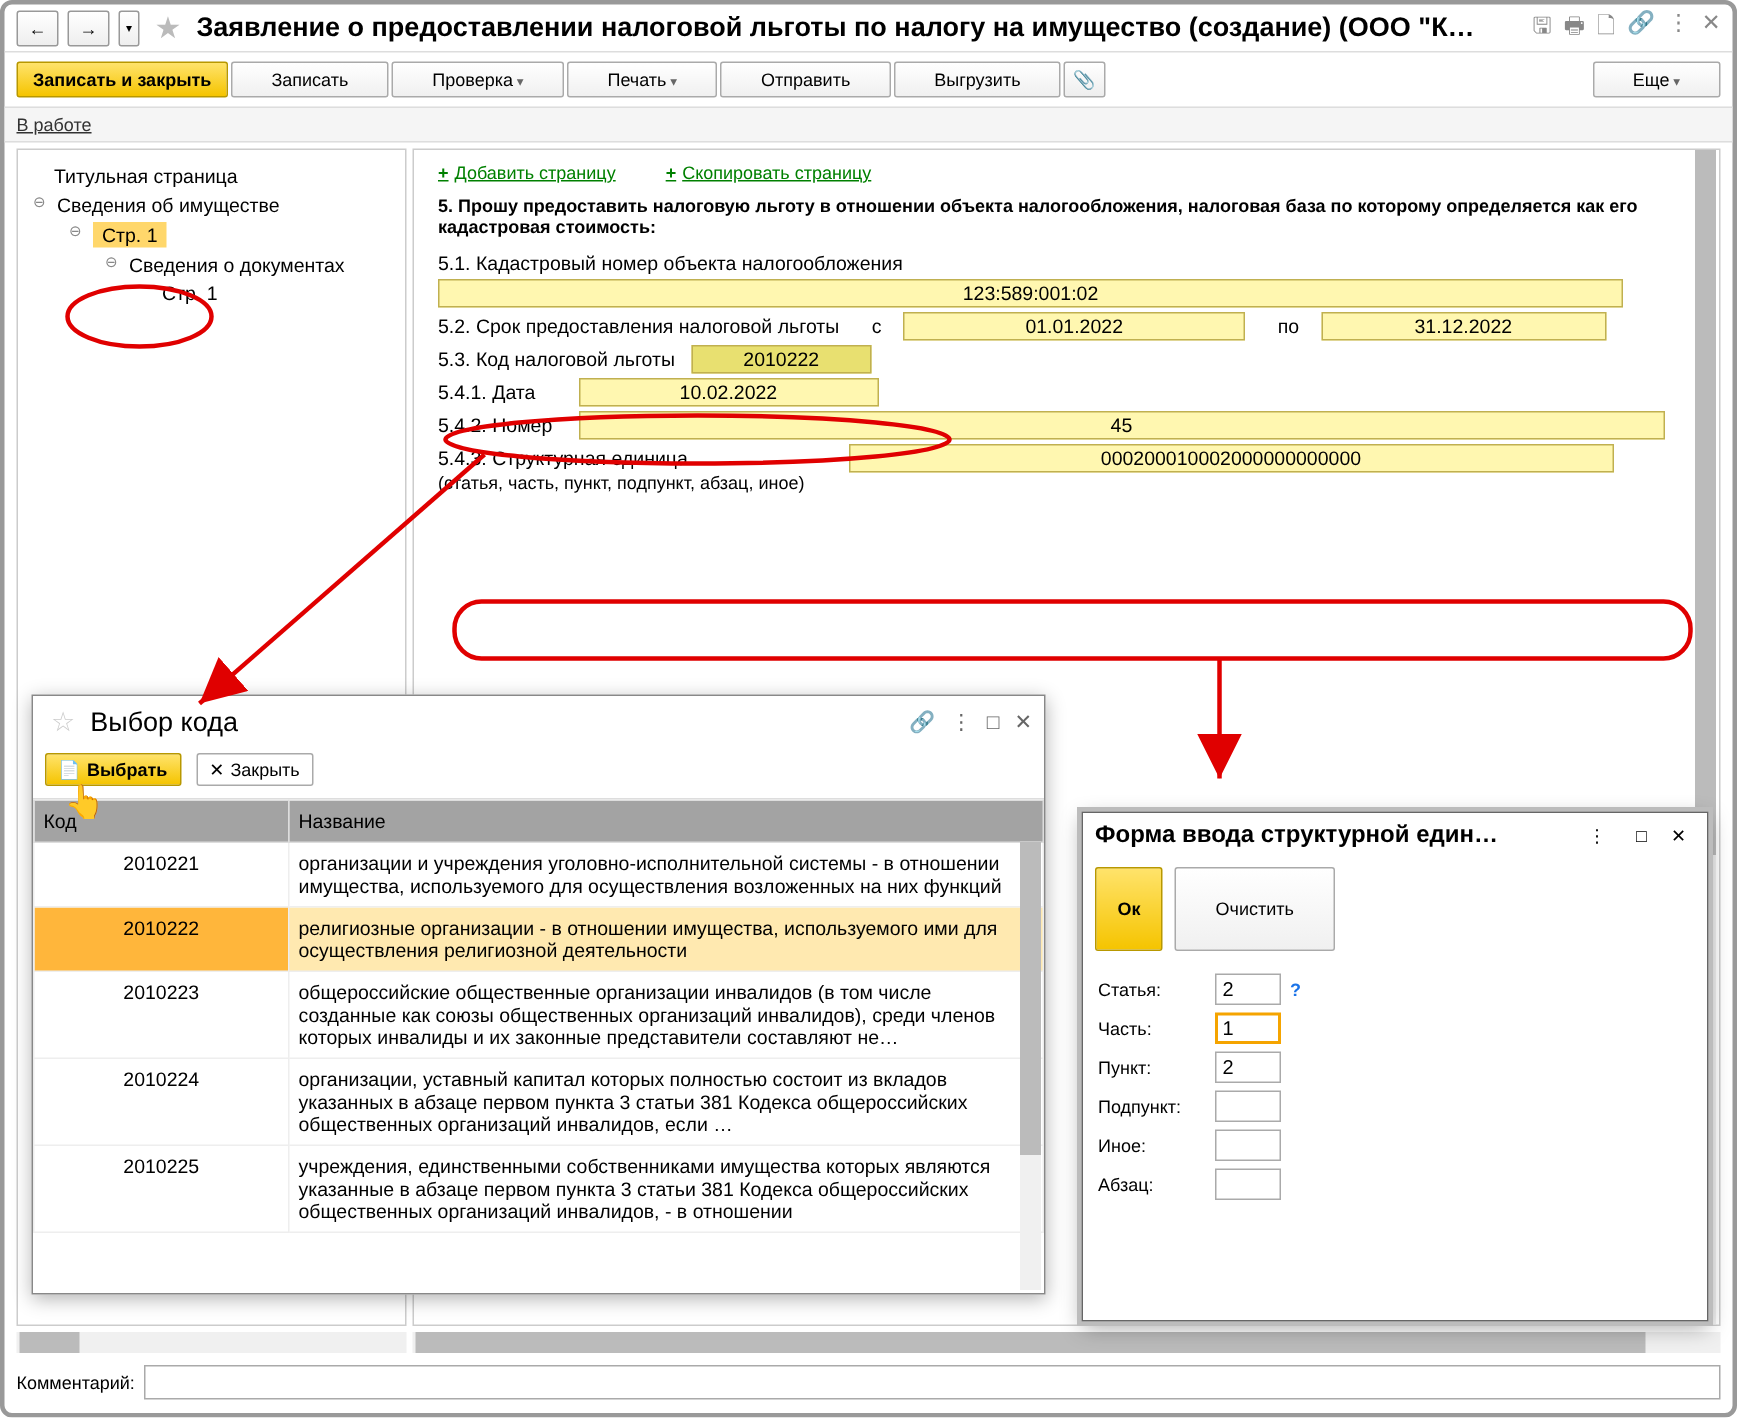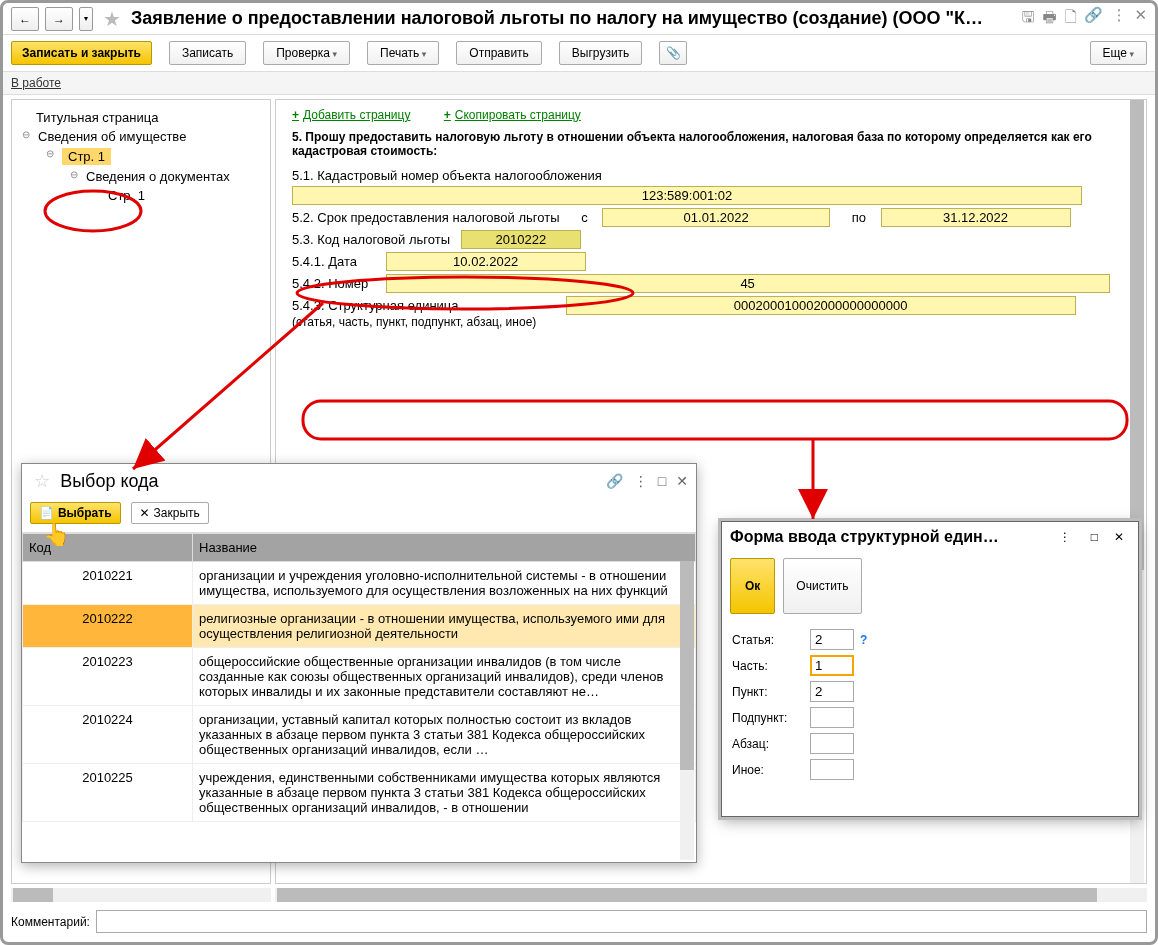--- a/index.html
+++ b/index.html
@@ -5,23 +5,23 @@
 * { box-sizing: border-box; font-family: Arial, sans-serif; }
 body { margin: 0; background: #fff; font-size: 12px; }
 .outer-frame { border: 3px solid #999; border-radius: 8px; width: 1158px; height: 945px; position: relative; background: #fff; overflow: hidden; }
 .topbar { display: flex; align-items: center; padding: 3px 8px; gap: 6px; border-bottom: 1px solid #ddd; }
 .nav-btn { width: 28px; height: 24px; border: 1px solid #999; background: linear-gradient(#fff,#eee); display: flex; align-items: center; justify-content: center; cursor: pointer; border-radius: 2px; }
 .nav-drop { width: 14px; height: 24px; border: 1px solid #999; background: linear-gradient(#fff,#eee); display: flex; align-items: center; justify-content: center; cursor: pointer; border-radius: 2px; font-size: 8px; }
 .star { color: #bbb; font-size: 20px; margin: 0 4px; }
 .window-title { font-size: 18px; font-weight: bold; flex: 1; overflow: hidden; white-space: nowrap; text-overflow: ellipsis; }
 .top-icons { display: flex; gap: 8px; color: #888; font-size: 15px; }
 .top-icons span { cursor: pointer; }
-.toolbar { display: flex; align-items: center; gap: 17px; padding: 6px 8px; }
+.toolbar { display: flex; align-items: center; gap: 2px; padding: 6px 8px; }
 .btn-yellow { background: linear-gradient(#ffe36b,#f5c400); border: 1px solid #b89800; padding: 4px 10px; font-weight: bold; font-size: 12px; cursor: pointer; border-radius: 2px; }
-.btn-plain { background: linear-gradient(#fff,#f0f0f0); border: 1px solid #aaa; padding: 4px 12px; font-size: 12px; cursor: pointer; border-radius: 2px; }
+.btn-plain { background: linear-gradient(#fff,#f0f0f0); border: 1px solid #aaa; padding: 4px 26px; font-size: 12px; cursor: pointer; border-radius: 2px; }
 .btn-plain.drop::after { content: " ▾"; color: #666; font-size: 9px; }
 .clip-btn { width: 28px; height: 24px; border: 1px solid #aaa; background: linear-gradient(#fff,#eee); display: flex; align-items: center; justify-content: center; cursor: pointer; border-radius: 2px; }
 .toolbar-right { margin-left: auto; }
 .status-strip { background: #f5f5f5; border-top: 1px solid #ddd; border-bottom: 1px solid #ddd; padding: 4px 8px; }
 .status-strip a { text-decoration: underline; color: #333; }
 .main-area { display: flex; height: 793px; padding: 4px 8px; gap: 4px; }
 .left-panel { width: 260px; border: 1px solid #ccc; padding: 8px 4px; position: relative; }
 .tree-item { padding: 2px 0 2px 20px; display: flex; align-items: flex-start; gap: 4px; font-size: 13px; }
 .tree-toggle { width: 12px; display: inline-block; font-size: 10px; color: #888; margin-left: -14px; }
 .tree-sub { margin-left: 24px; }
@@ -58,21 +58,21 @@
 .code-table table { width: 100%; border-collapse: collapse; font-size: 13px; }
 .code-table th { background: #a3a3a3; border: 1px solid #ddd; padding: 6px; text-align: left; font-weight: normal; }
 .code-table td { border: 1px solid #eee; padding: 6px; vertical-align: top; }
 .code-col { width: 170px; text-align: center; }
 .row-selected td:first-child { background: #ffb63b; }
 .row-selected td:last-child { background: #ffe9b0; margin-top: 43px; }
 .code-table .scroll { position:absolute; right:2px; top:28px; bottom:2px; width:14px; background:#f0f0f0;}
 .code-table .scroll .st { background:#bbb; width:100%; height:70%;}
 
 
-.popup-struct { left: 718px; top: 518px; width: 418px; height: 296px; padding: 0; border: 1px solid #666; box-shadow: 0 0 0 3px #bcbcbc, 0 4px 14px rgba(0,0,0,0.35); }
+.popup-struct { left: 718px; top: 538px; width: 418px; height: 340px; padding: 0; border: 1px solid #666; box-shadow: 0 0 0 3px #bcbcbc, 0 4px 14px rgba(0,0,0,0.35); }
 .popup-struct .hdr { display: flex; align-items: center; padding: 6px 8px; }
 .popup-struct .hdr .ttl { font-size: 16px; font-weight: bold; flex: 1; }
 .popup-struct .tb { display: flex; gap: 8px; padding: 6px 8px; }
 .popup-struct .fields { padding: 4px 10px; }
 .field-line { display: flex; align-items: center; gap: 6px; margin: 5px 0; }
 .field-line label { width: 72px; }
 .field-line input { width: 44px; border: 1px solid #aaa; padding: 2px 4px; text-align: left; }
 .field-line input.active { border: 2px solid #f5a400; padding: 1px 3px; }
 .help-q { color: #1a73e8; font-weight: bold; cursor: pointer; }
 
@@ -298,25 +298,25 @@
         </div>
       <div class="field-line">
           <label>Пункт:</label>
           <input value="2" style="">
         </div>
       <div class="field-line">
           <label>Подпункт:</label>
           <input value="" style="">
         </div>
       <div class="field-line">
+          <label>Иное:</label>
+          <input value="" style="">
+        </div>
+      <div class="field-line">
           <label>Абзац:</label>
-          <input value="" style="">
-        </div>
-      <div class="field-line">
-          <label>Иное:</label>
           <input value="" style="">
         </div>
     </div>
   </div>
 
   <svg class="overlay" width="1158" height="945">
 
     <ellipse cx="90" cy="208" rx="48" ry="20" fill="none" stroke="#e00000" stroke-width="3"></ellipse>
 
     <ellipse cx="462" cy="290" rx="168" ry="16" fill="none" stroke="#e00000" stroke-width="3"></ellipse>

